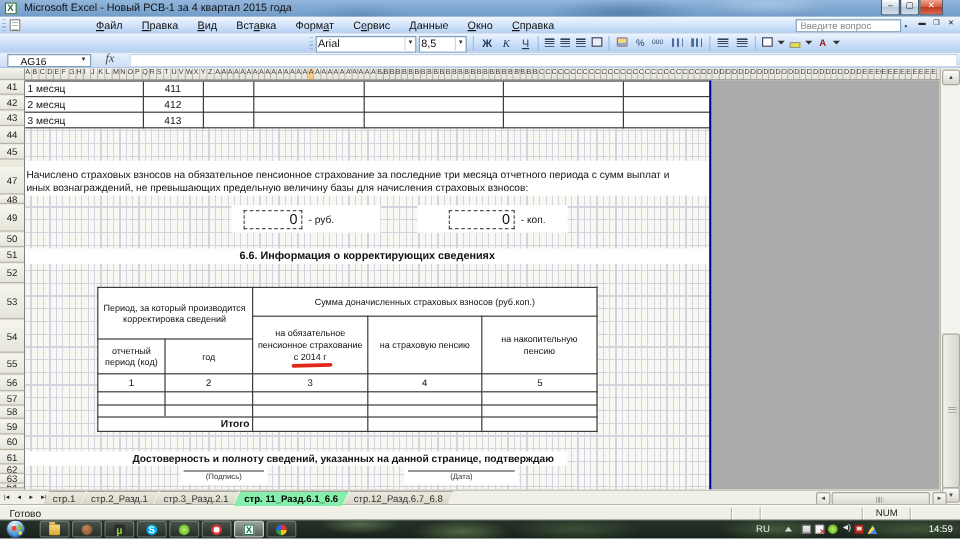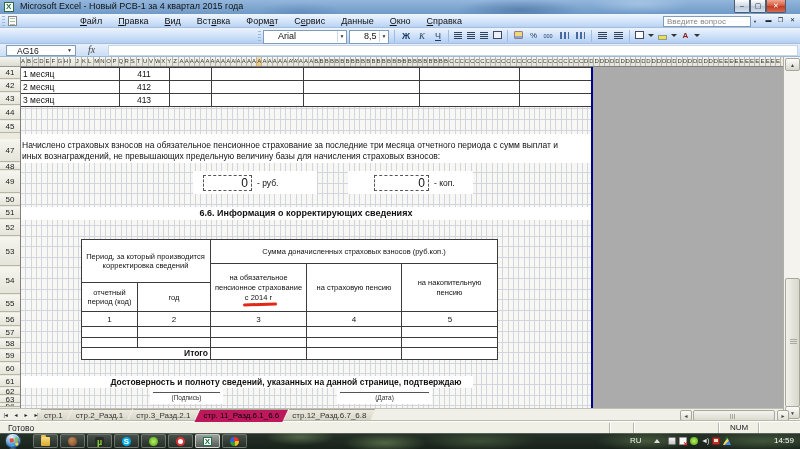--- a/index.html
+++ b/index.html
@@ -34,21 +34,21 @@
 .qbox { position:absolute; left:663px; top:2px; width:88px; height:11px; background:#fff; border:1px solid #7f9db9; font-size:8px; color:#888; line-height:9px; padding-left:3px; }
 .qdrop { position:absolute; left:751px; top:2px; width:8px; height:11px; font-size:4px; color:#333; text-align:center; line-height:11px; }
 .childbtns { position:absolute; right:3px; top:1px; display:flex; gap:3px; }
 .cbtn { width:9px; height:11px; font-size:6px; color:#222; text-align:center; line-height:11px; }
 
 
 .toolbar { position:absolute; left:0; top:28px; width:800px; height:16px;
   background:linear-gradient(#edf4fe,#cadef8 60%,#b4cff2); border-bottom:1px solid #a5bedd; }
 .tgrip { position:absolute; left:258px; top:3px; width:3px; height:10px;
   background:repeating-linear-gradient(#9db8d8 0 1px,transparent 1px 3px); }
-.combo { position:absolute; top:1.5px; height:14px; background:#fff; border:1px solid #7f9db9; font-size:9px; line-height:11px; padding-left:14px; color:#111; }
+.combo { position:absolute; top:1.5px; height:14px; background:#fff; border:1px solid #7f9db9; font-size:9px; line-height:11px; padding-left:1px; color:#111; }
 .combo .drp { position:absolute; right:0; top:0; width:9px; height:11px; border-left:1px solid #c8d8e8; font-size:5px; text-align:center; line-height:11px; color:#333; }
 .tsep { position:absolute; top:2px; width:1px; height:12px; background:#9ebcdf; }
 .tbtn { position:absolute; top:1px; height:14px; font-size:9px; color:#1c3a5e; text-align:center; line-height:14px; }
 .icn-lines { display:inline-block; width:9px; height:7px; background:repeating-linear-gradient(#30425c 0 1px,transparent 1px 2px); }
 .icn-box { display:inline-block; width:9px; height:8px; border:1px solid #446; background:#e8f0f8; }
 .dd { position:absolute; top:6px; font-size:0; width:0; height:0; border-left:3px solid transparent; border-right:3px solid transparent; border-top:3px solid #333; }
 
 
 .formulabar { position:absolute; left:0; top:44px; width:800px; height:13px;
   background:linear-gradient(#e8f0fc,#cbdef6); border-bottom:1px solid #9db8d8; }
@@ -107,21 +107,21 @@
 .varrow { position:absolute; left:1px; width:15px; height:13px; background:linear-gradient(#fdfdfb,#d8d7cc); border:1px solid #a8a79c; border-radius:2px; font-size:5px; color:#444; text-align:center; line-height:12px; }
 .vthumb { position:absolute; left:1px; top:221px; width:15px; height:129px; background:linear-gradient(90deg,#f2f1ec,#d8d7cc); border:1px solid #a8a79c; border-radius:2px; }
 .vthumb::before { content:""; position:absolute; left:4px; top:60px; width:7px; height:5px; background:repeating-linear-gradient(#aaa99e 0 1px,transparent 1px 2px); }
 
 
 .tabrow { position:absolute; left:0; top:408px; width:783px; height:13px; background:#f0efe8; border-top:1px solid #c0bfb2; }
 .navbtns { position:absolute; left:1px; top:1px; display:flex; gap:1px; }
 .nbtn { width:9px; height:10px; font-size:5px; color:#222; text-align:center; line-height:10px; letter-spacing:-1px; }
 #tabs { position:absolute; left:40px; top:0px; height:13px; display:flex; }
 .tab { height:13px; padding:0 9px; margin-left:-5px; font-size:8px; color:#333; line-height:12px; background:linear-gradient(#eceade,#d4d2c4); clip-path:polygon(6px 0, 100% 0, calc(100% - 6px) 100%, 0 100%); border-top:1px solid #a8a79c; white-space:nowrap; }
-.tab.active { background:#be185d; font-weight:normal; color:#000; z-index:2; }
+.tab.active { background:#86efac; font-weight:bold; color:#000; z-index:2; }
 
 .hscroll { position:absolute; left:680px; top:1px; height:11px; }
 .harrow { position:absolute; top:0; width:12px; height:11px; background:linear-gradient(#fbfaf5,#e0dfd4); border:1px solid #a8a79c; border-radius:2px; font-size:5px; color:#444; text-align:center; line-height:10px; }
 .hthumb { position:absolute; left:13px; top:0; width:82px; height:11px; background:linear-gradient(#f4f3ee,#dcdbd0); border:1px solid #a8a79c; border-radius:2px; }
 .hthumb::before { content:""; position:absolute; left:36px; top:3px; width:6px; height:5px; background:repeating-linear-gradient(90deg,#aaa99e 0 1px,transparent 1px 2px); }
 
 
 .statusbar { position:absolute; left:0; top:421px; width:800px; height:12px; background:#f1f0e7; border-top:1px solid #fff; box-shadow:0 -1px 0 #b8b7aa; font-size:8.5px; color:#222; }
 .statustext { position:absolute; left:8px; top:1px; }
 .ssep { position:absolute; top:1px; width:1px; height:10px; background:#b8b7aa; box-shadow:1px 0 0 #fff; }

